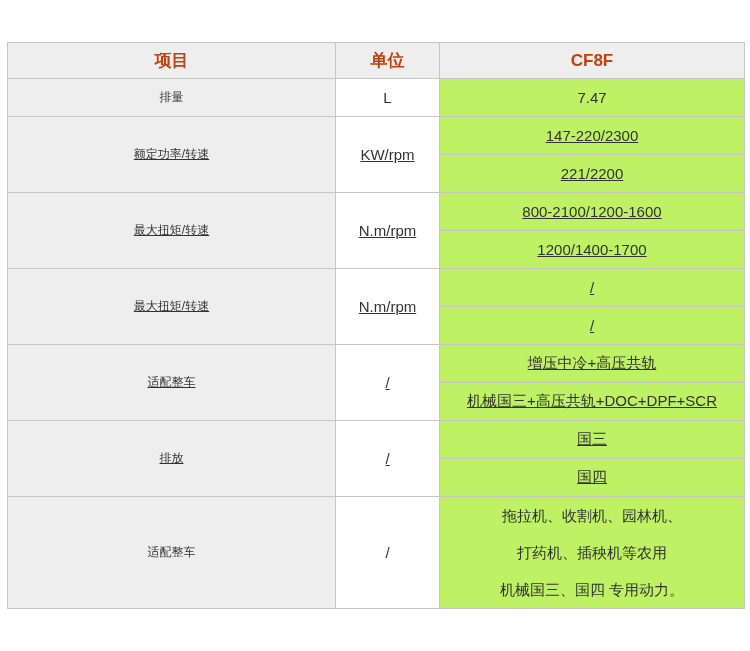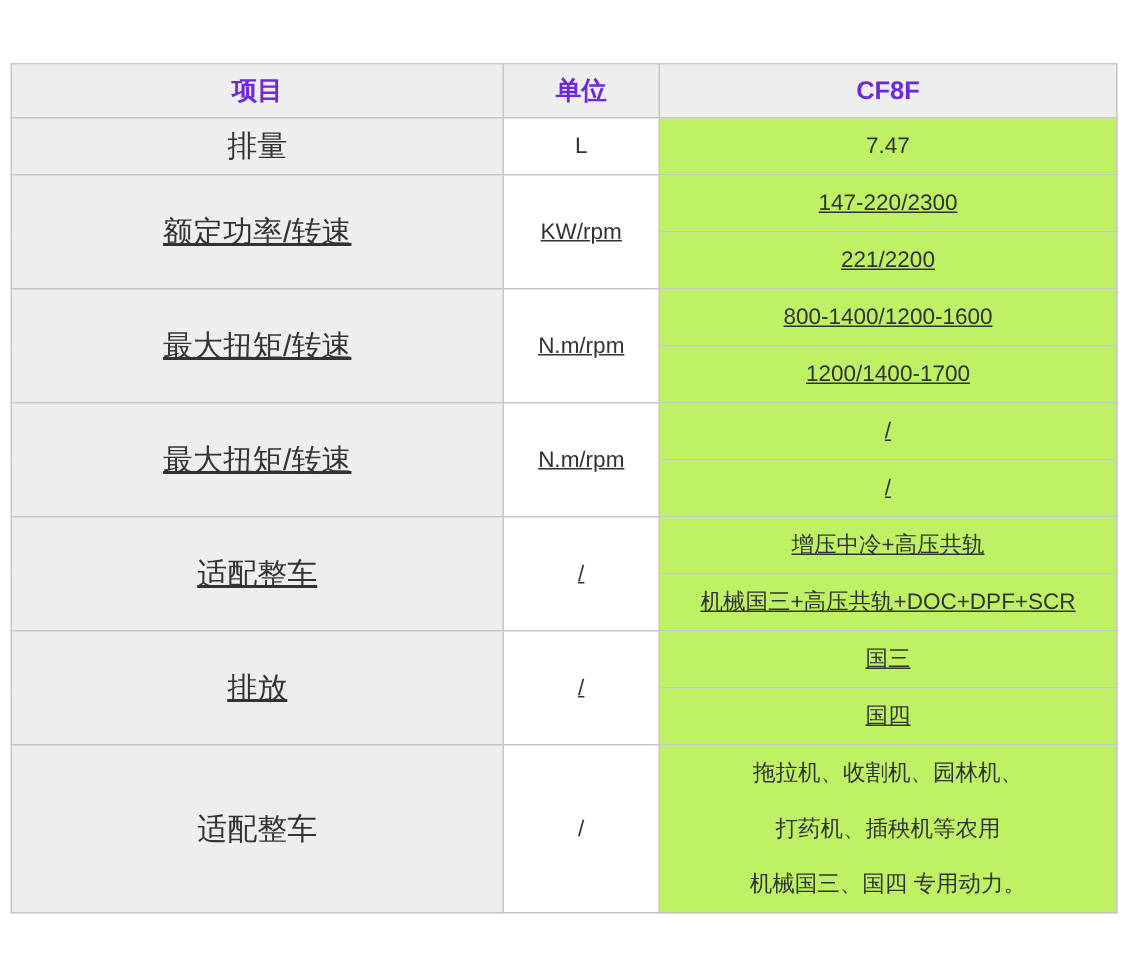--- a/index.html
+++ b/index.html
@@ -35,25 +35,25 @@
     text-align: center;
     vertical-align: middle;
     padding: 0 6px;
     box-sizing: border-box;
   }
   table.spec th {
     background: #eeeeee;
     height: 36px;
     font-size: 17px;
     font-weight: 700;
-    color: #6d28d9;
+    color: #c2410c;
   }
   td.item-cell {
     background: #eeeeee;
-    font-size: 20px;
+    font-size: 12px;
     font-weight: 500;
   }
   td.unit-cell {
     background: #ffffff;
     font-size: 15px;
     font-weight: 400;
   }
   td.value-cell {
     background: #bef264;
     font-size: 15px;
@@ -95,21 +95,21 @@
       <td class="unit-cell" rowspan="2">KW/rpm</td>
       <td class="value-cell">147-220/2300</td>
     </tr>
     <tr class="sub">
       <td class="value-cell">221/2200</td>
     </tr>
 
     <tr class="sub">
       <td class="item-cell" rowspan="2">最大扭矩/转速</td>
       <td class="unit-cell" rowspan="2">N.m/rpm</td>
-      <td class="value-cell">800-1400/1200-1600</td>
+      <td class="value-cell">800-2100/1200-1600</td>
     </tr>
     <tr class="sub">
       <td class="value-cell">1200/1400-1700</td>
     </tr>
 
     <tr class="sub">
       <td class="item-cell" rowspan="2">最大扭矩/转速</td>
       <td class="unit-cell" rowspan="2">N.m/rpm</td>
       <td class="value-cell">/</td>
     </tr>

